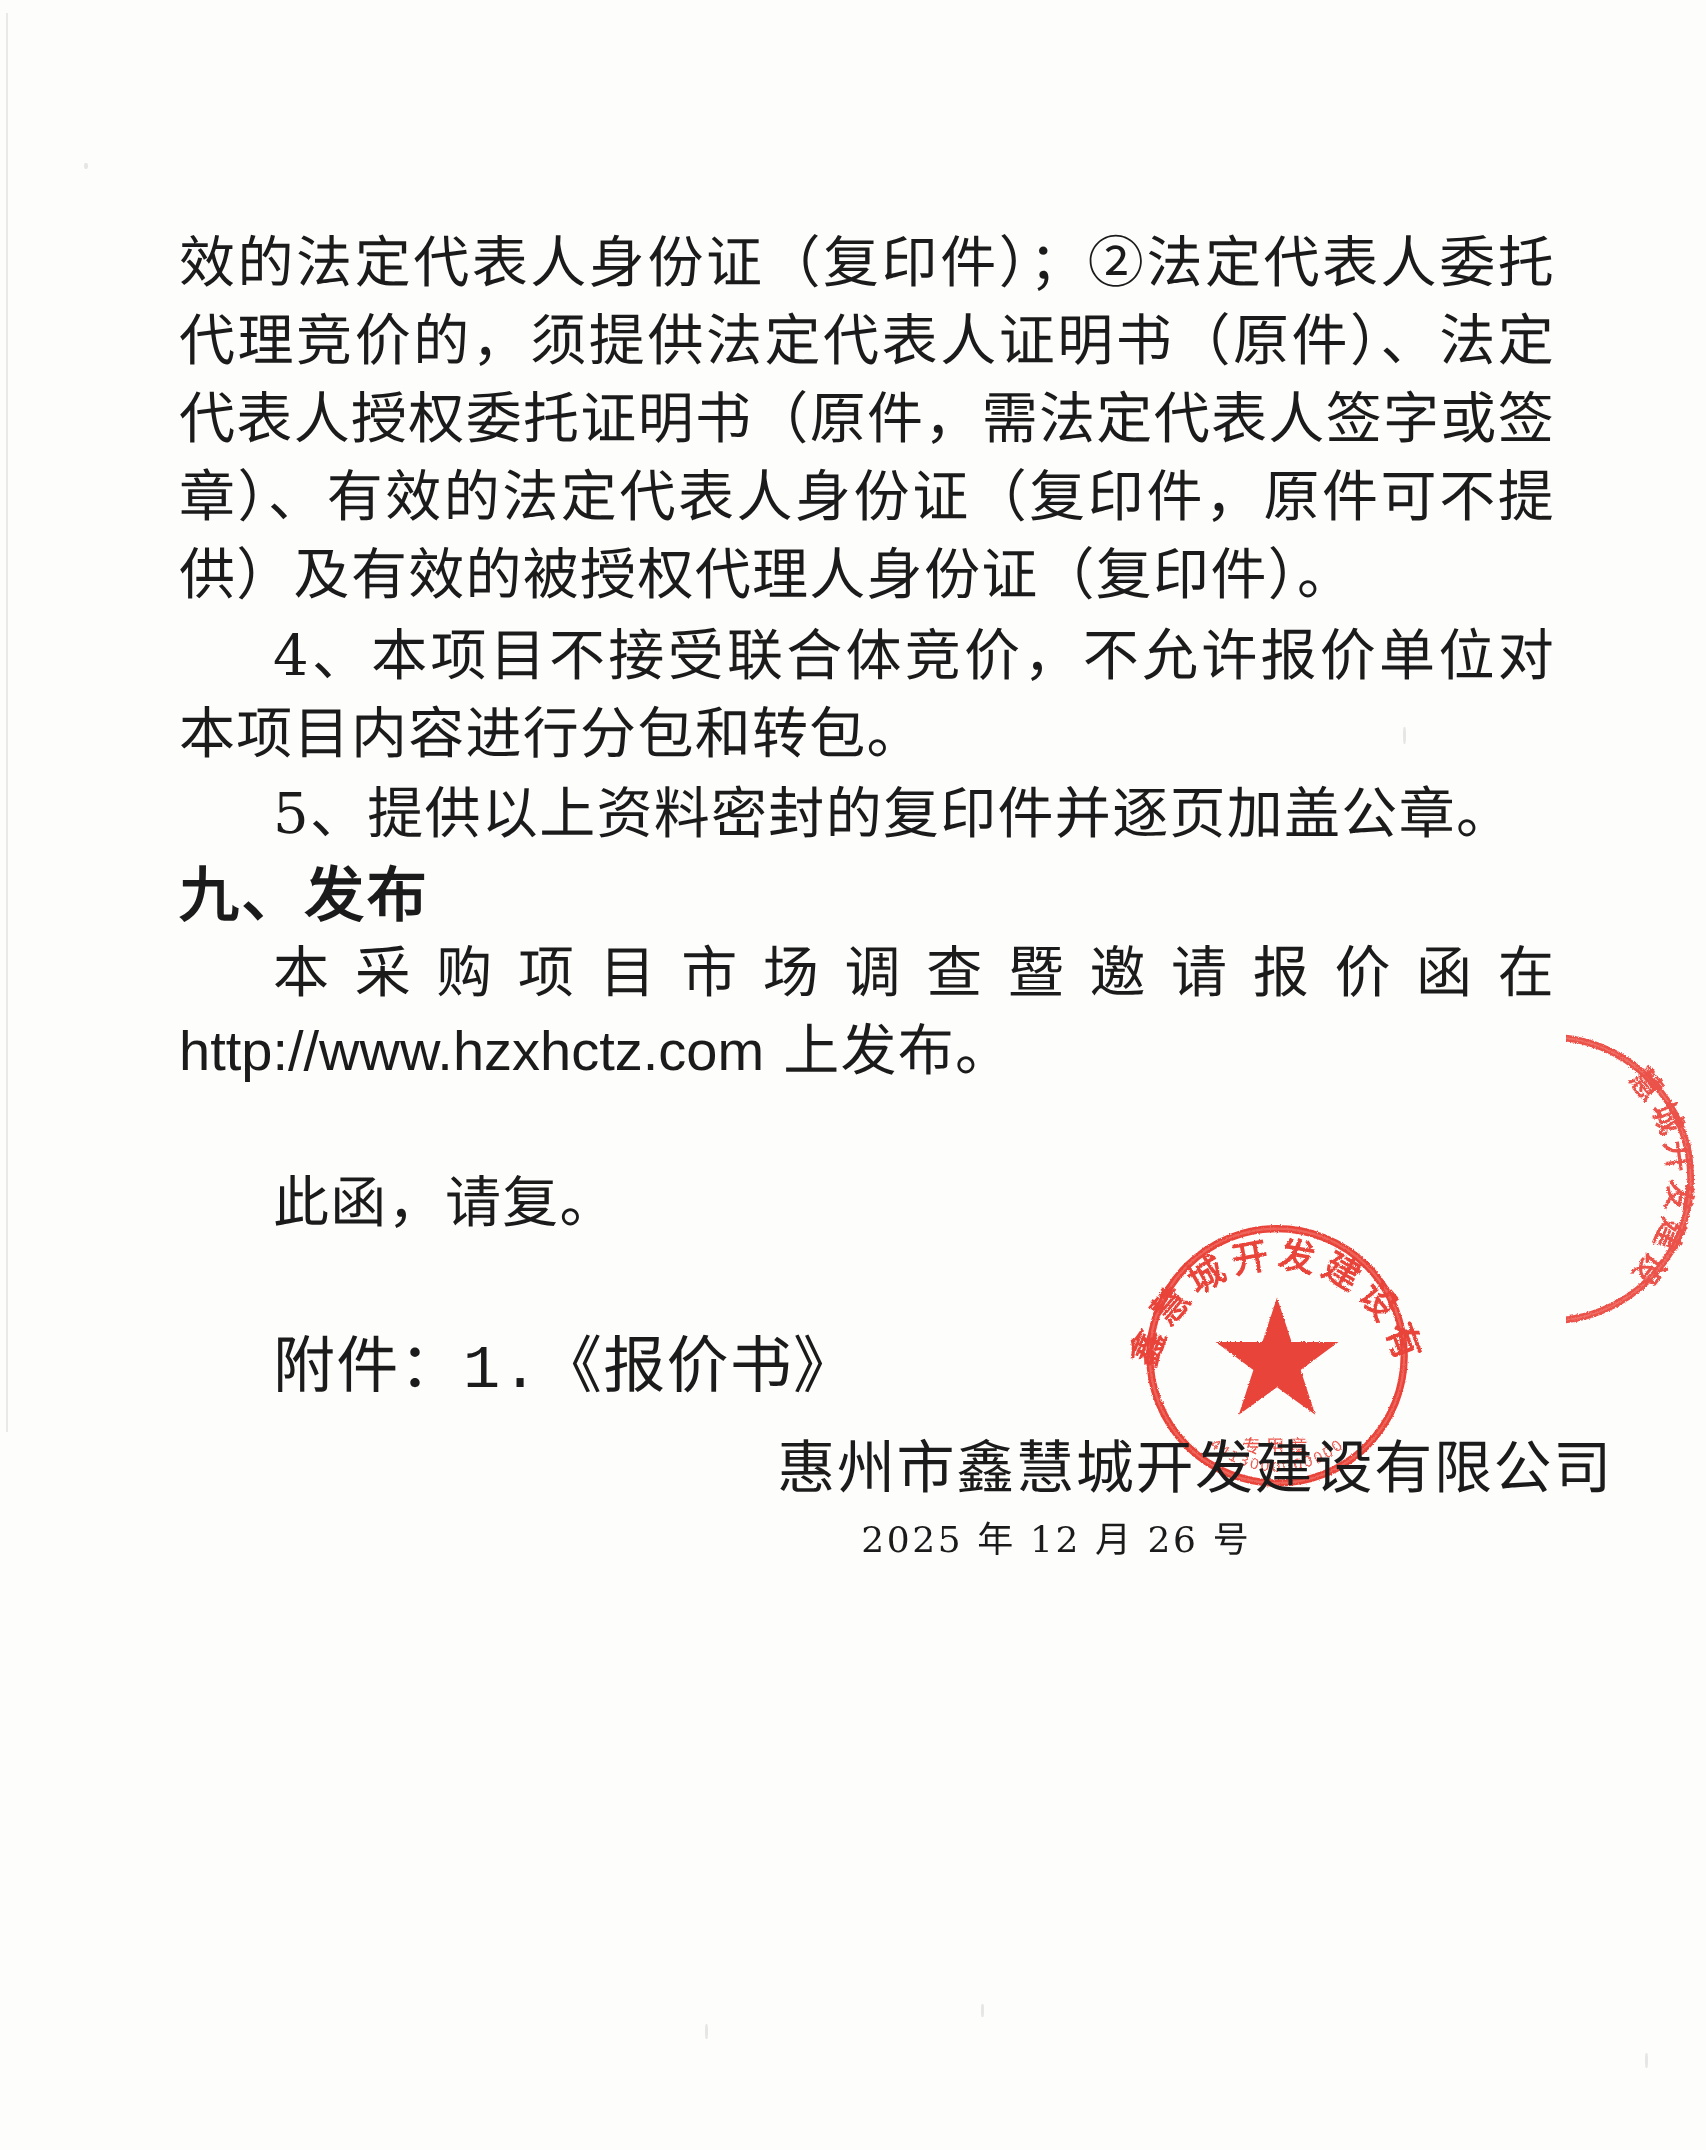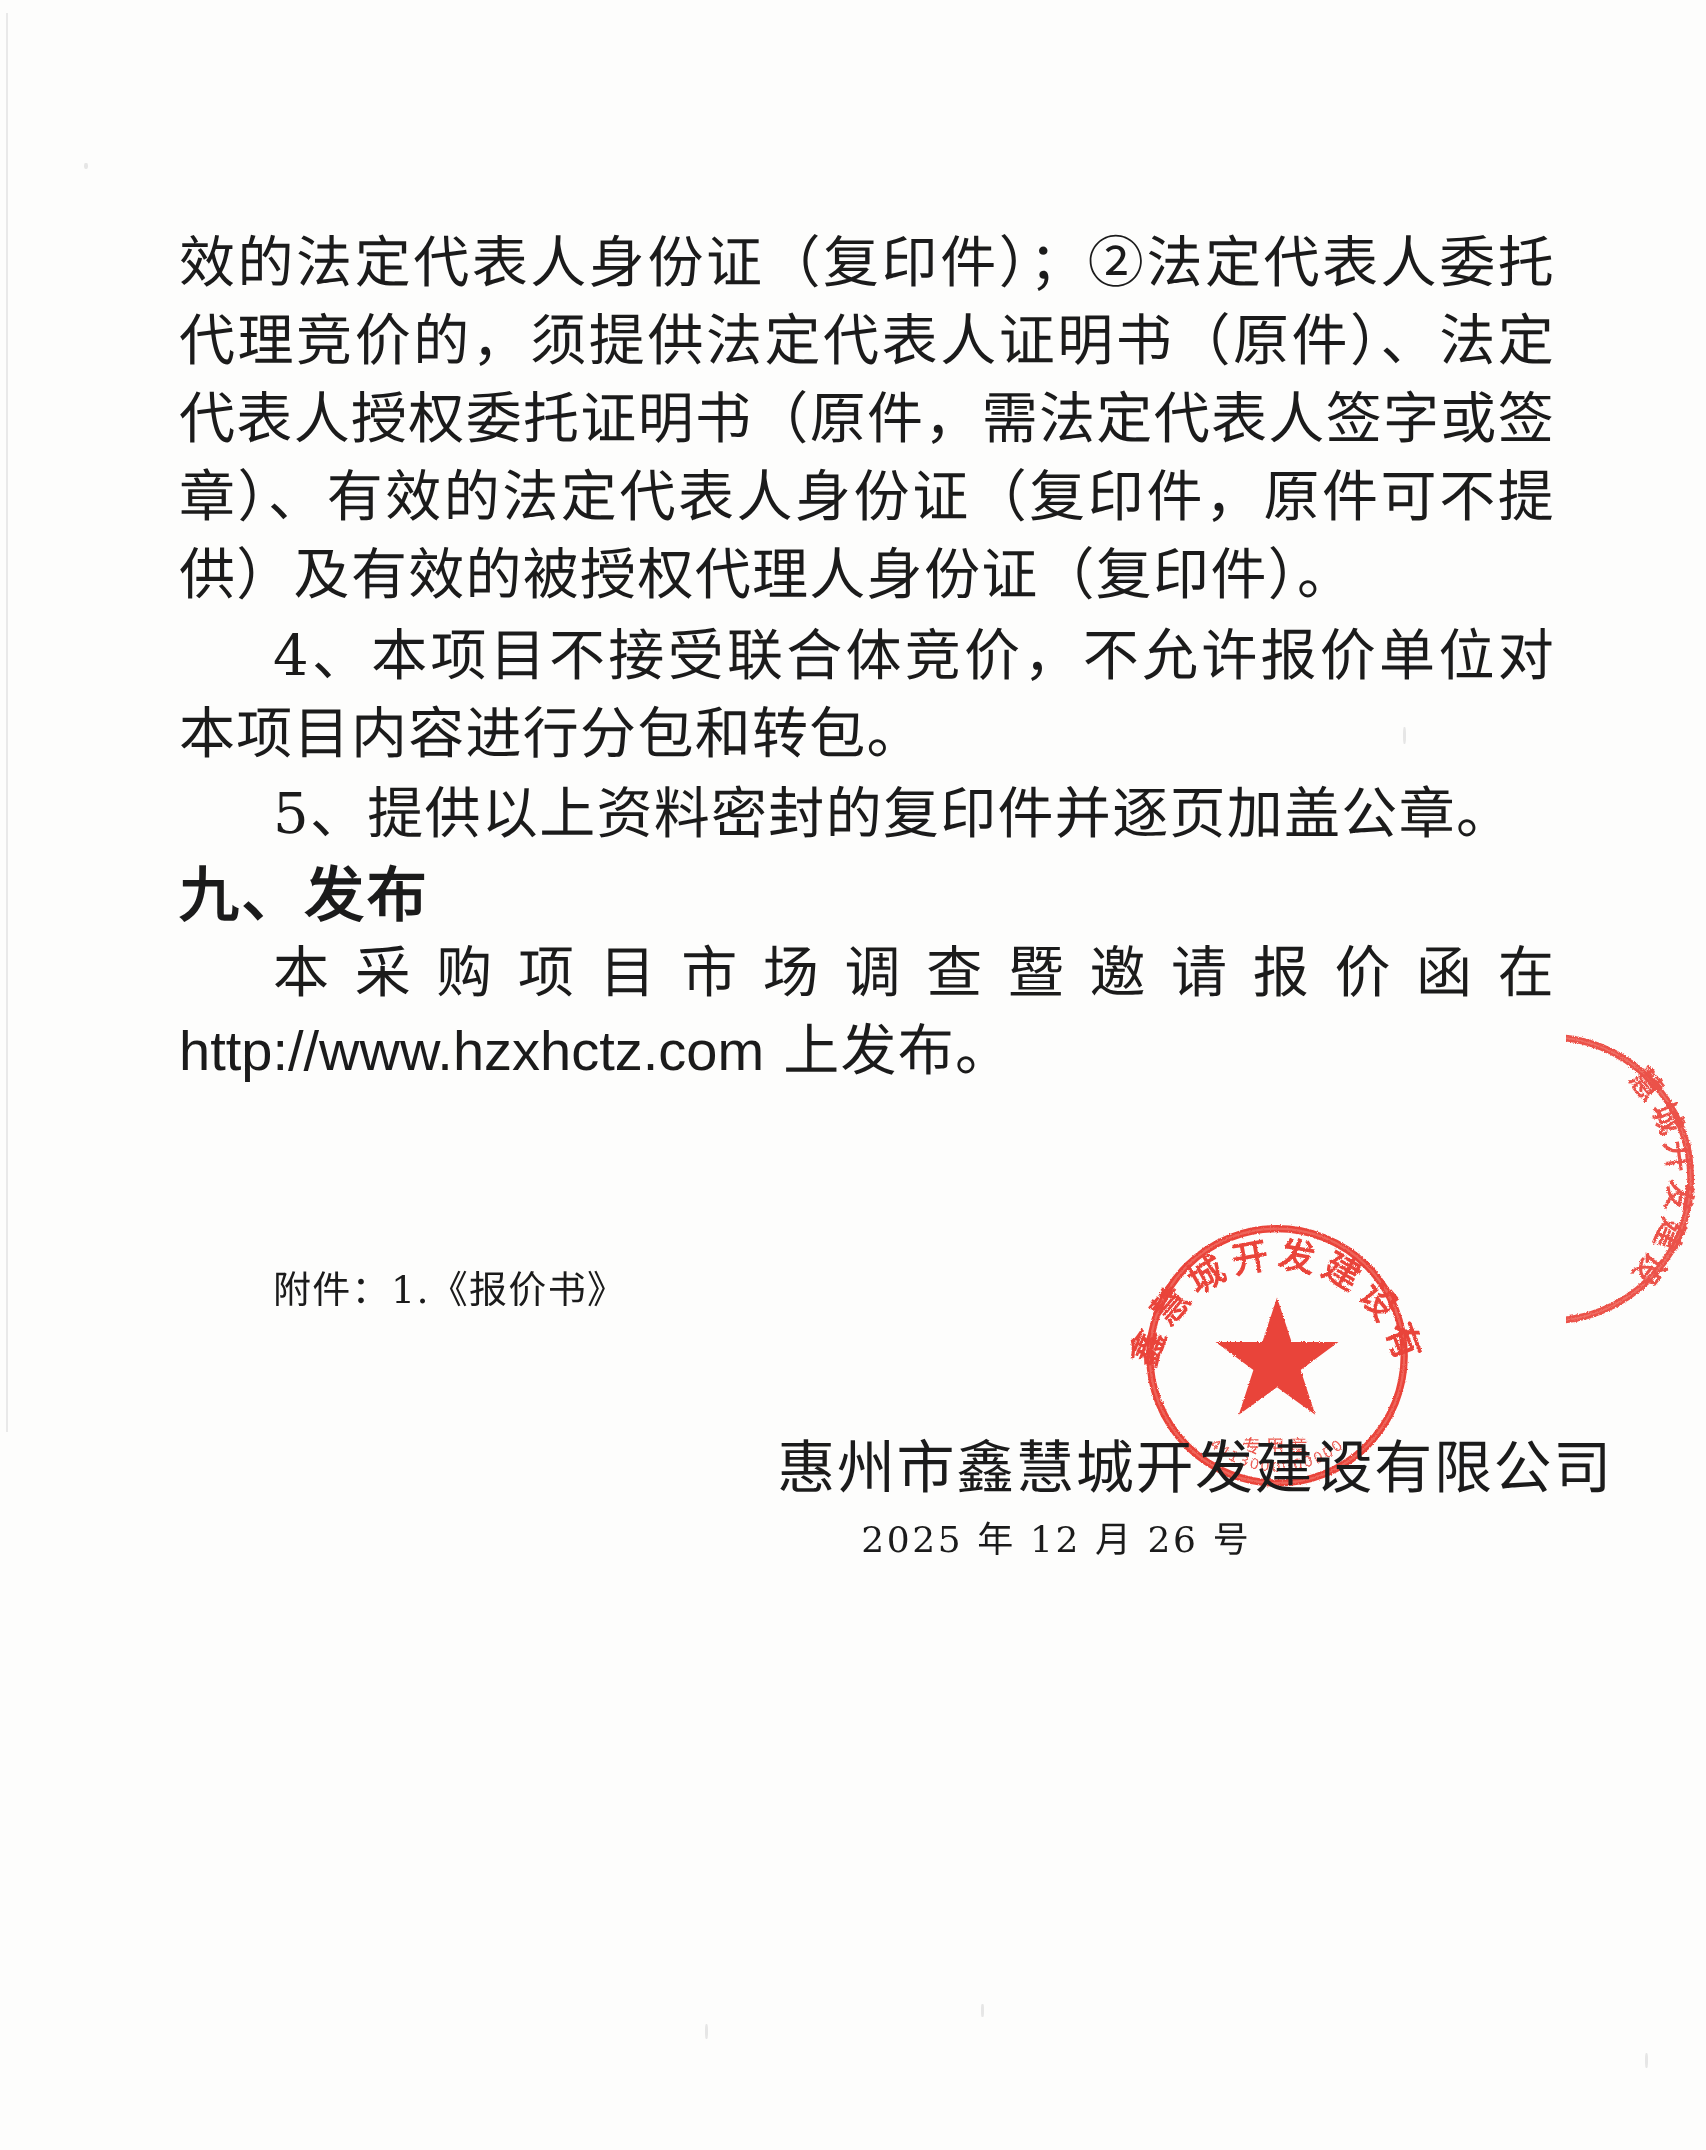--- a/index.html
+++ b/index.html
@@ -66,23 +66,24 @@
 
   .mono-url {
     font-family: Liberation Sans, sans-serif;
     letter-spacing: 0px;
   }
 
   .attach-block {
     margin-top: 0px;
   }
   .attach-line {
-    font-size: 38px;
+    font-size: 62px;
     line-height: 80px;
     letter-spacing: 1.3px;
+    font-family: Liberation Mono, monospace;
   }
   .attach-line.second { padding-left: 95px; }
 
   
   .sign-block {
     position: absolute;
     right: 94px;
     top: 1432px;
     text-align: left;
     z-index: 3;
@@ -146,20 +147,21 @@
     <p class="para indent">4、本项目不接受联合体竞价，不允许报价单位对本项目内容进行分包和转包。</p>
 
     <p class="para indent">5、提供以上资料密封的复印件并逐页加盖公章。</p>
 
     <p class="para heading">九、发布</p>
 
     <p class="para indent"><span>本采购项目市场调查暨邀请报价函在 </span><span class="mono-url">http://www.hzxhctz.com</span><span> 上发布。</span></p>
 
     <div class="spacer-md"></div>
 
+    <p class="para indent">此函，请复。</p>
 
     <div class="spacer-lg"></div>
 
     <div class="attach-block">
       <div class="attach-line indent"><span>附件：</span><span>1.《报价书》</span></div>
     </div>
 
   </div>
 
   <div class="seal-wrap">

